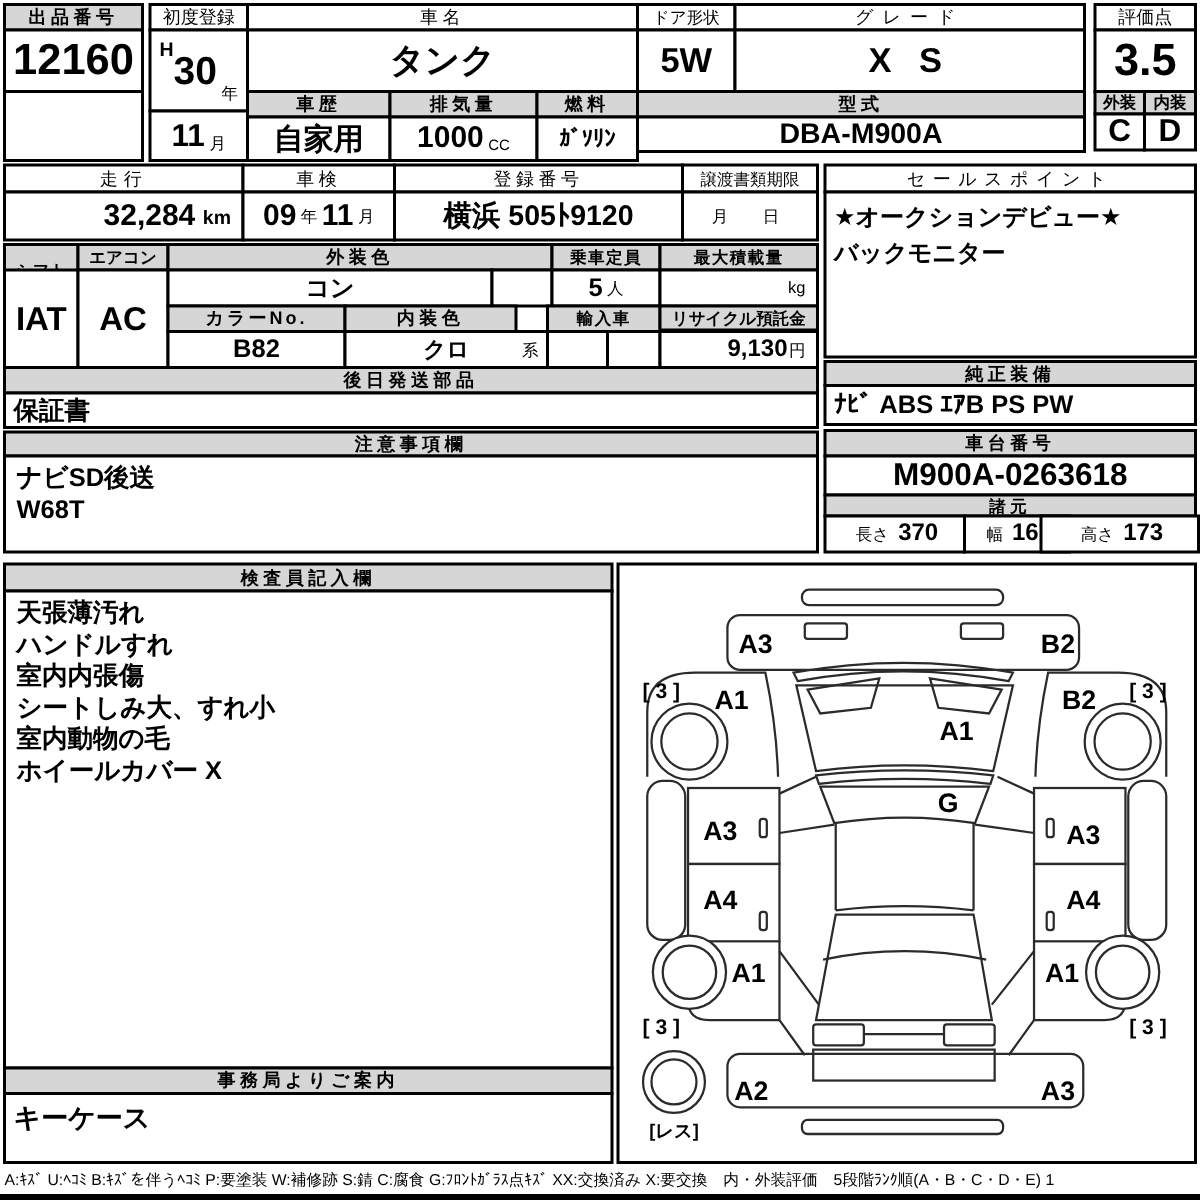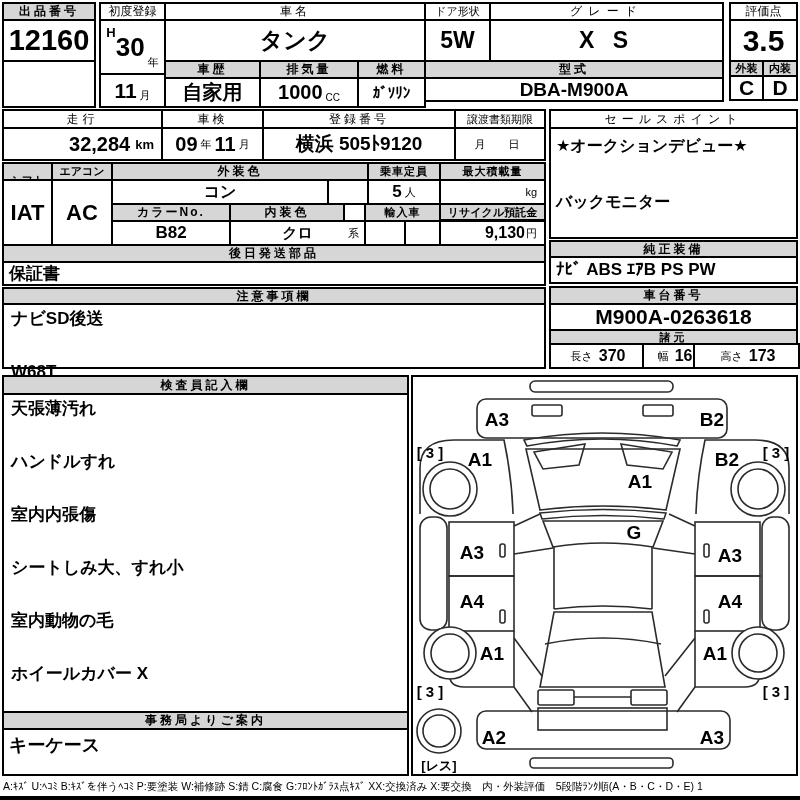--- a/index.html
+++ b/index.html
@@ -6,21 +6,21 @@
   #sheet{position:relative;width:800px;height:800px;background:#fff;
          font-family:"Liberation Sans","DejaVu Sans",sans-serif;color:#000;overflow:hidden;}
   .c{position:absolute;outline:2px solid #000;outline-offset:-1px;background:#fff;
      display:flex;align-items:center;justify-content:center;box-sizing:border-box;}
   .h{background:#d6d6d6;font-size:12px;letter-spacing:3px;font-weight:bold;}
   .h.ls0{letter-spacing:0;font-size:11px;}
   .h.ls1{letter-spacing:1px;font-size:11px;}
   .v{font-weight:bold;}
   .leftal{justify-content:flex-start;padding-left:6px;}
   .rightal{justify-content:flex-end;padding-right:8px;}
-  .colal{flex-direction:column;align-items:flex-start;justify-content:flex-start;gap:32px;}
+  .colal{flex-direction:column;align-items:flex-start;justify-content:flex-start;}
   .plain{position:absolute;box-sizing:border-box;}
   .u{font-size:11px;font-weight:normal;margin-left:3px;}
   .ub{font-size:13px;font-weight:bold;margin-left:5px;}
   .sub{align-self:flex-end;margin-bottom:4px;}
   .sup{align-self:flex-start;margin-top:5px;}
   .big29{font-size:29px;font-weight:bold;}
   .big26{font-size:26px;font-weight:bold;}
   .big23{font-size:23px;font-weight:bold;}
   .big21{font-size:21px;font-weight:bold;}
   .big20{font-size:20px;font-weight:bold;}
@@ -179,21 +179,21 @@
     <div>天張薄汚れ</div>
     <div>ハンドルすれ</div>
     <div>室内内張傷</div>
     <div>シートしみ大、すれ小</div>
     <div>室内動物の毛</div>
     <div>ホイールカバー X</div>
   </div>
   <div class="c h" style="left:3px;top:712px;width:405px;height:17px">事務局よりご案内</div>
   <div class="c colal" style="left:3px;top:729px;width:405px;height:46px;padding:4px 6px;font-size:18px;font-weight:bold">キーケース</div>
 
-  <div class="c" style="left:412px;top:376px;width:385px;height:399px;padding:0">
+  <div class="c" style="left:412px;top:376px;width:385px;height:399px;padding:12px">
     <svg width="385" height="399" viewBox="0 0 385 399" xmlns="http://www.w3.org/2000/svg">
 
       <rect class="ln" x="118" y="5" width="143" height="11" rx="5"></rect>
       <rect class="ln" x="65" y="23" width="250" height="39" rx="9"></rect>
       <rect class="ln" x="120" y="29" width="30" height="11" rx="2"></rect>
       <rect class="ln" x="231" y="29" width="30" height="11" rx="2"></rect>
 
       <path class="ln" d="M8,138 L8,92 Q8,64 42,64 L92,64 Q100,102 101,138"></path>
       <path class="ln" d="M377,138 L377,92 Q377,64 343,64 L293,64 Q285,102 284,138"></path>
 

